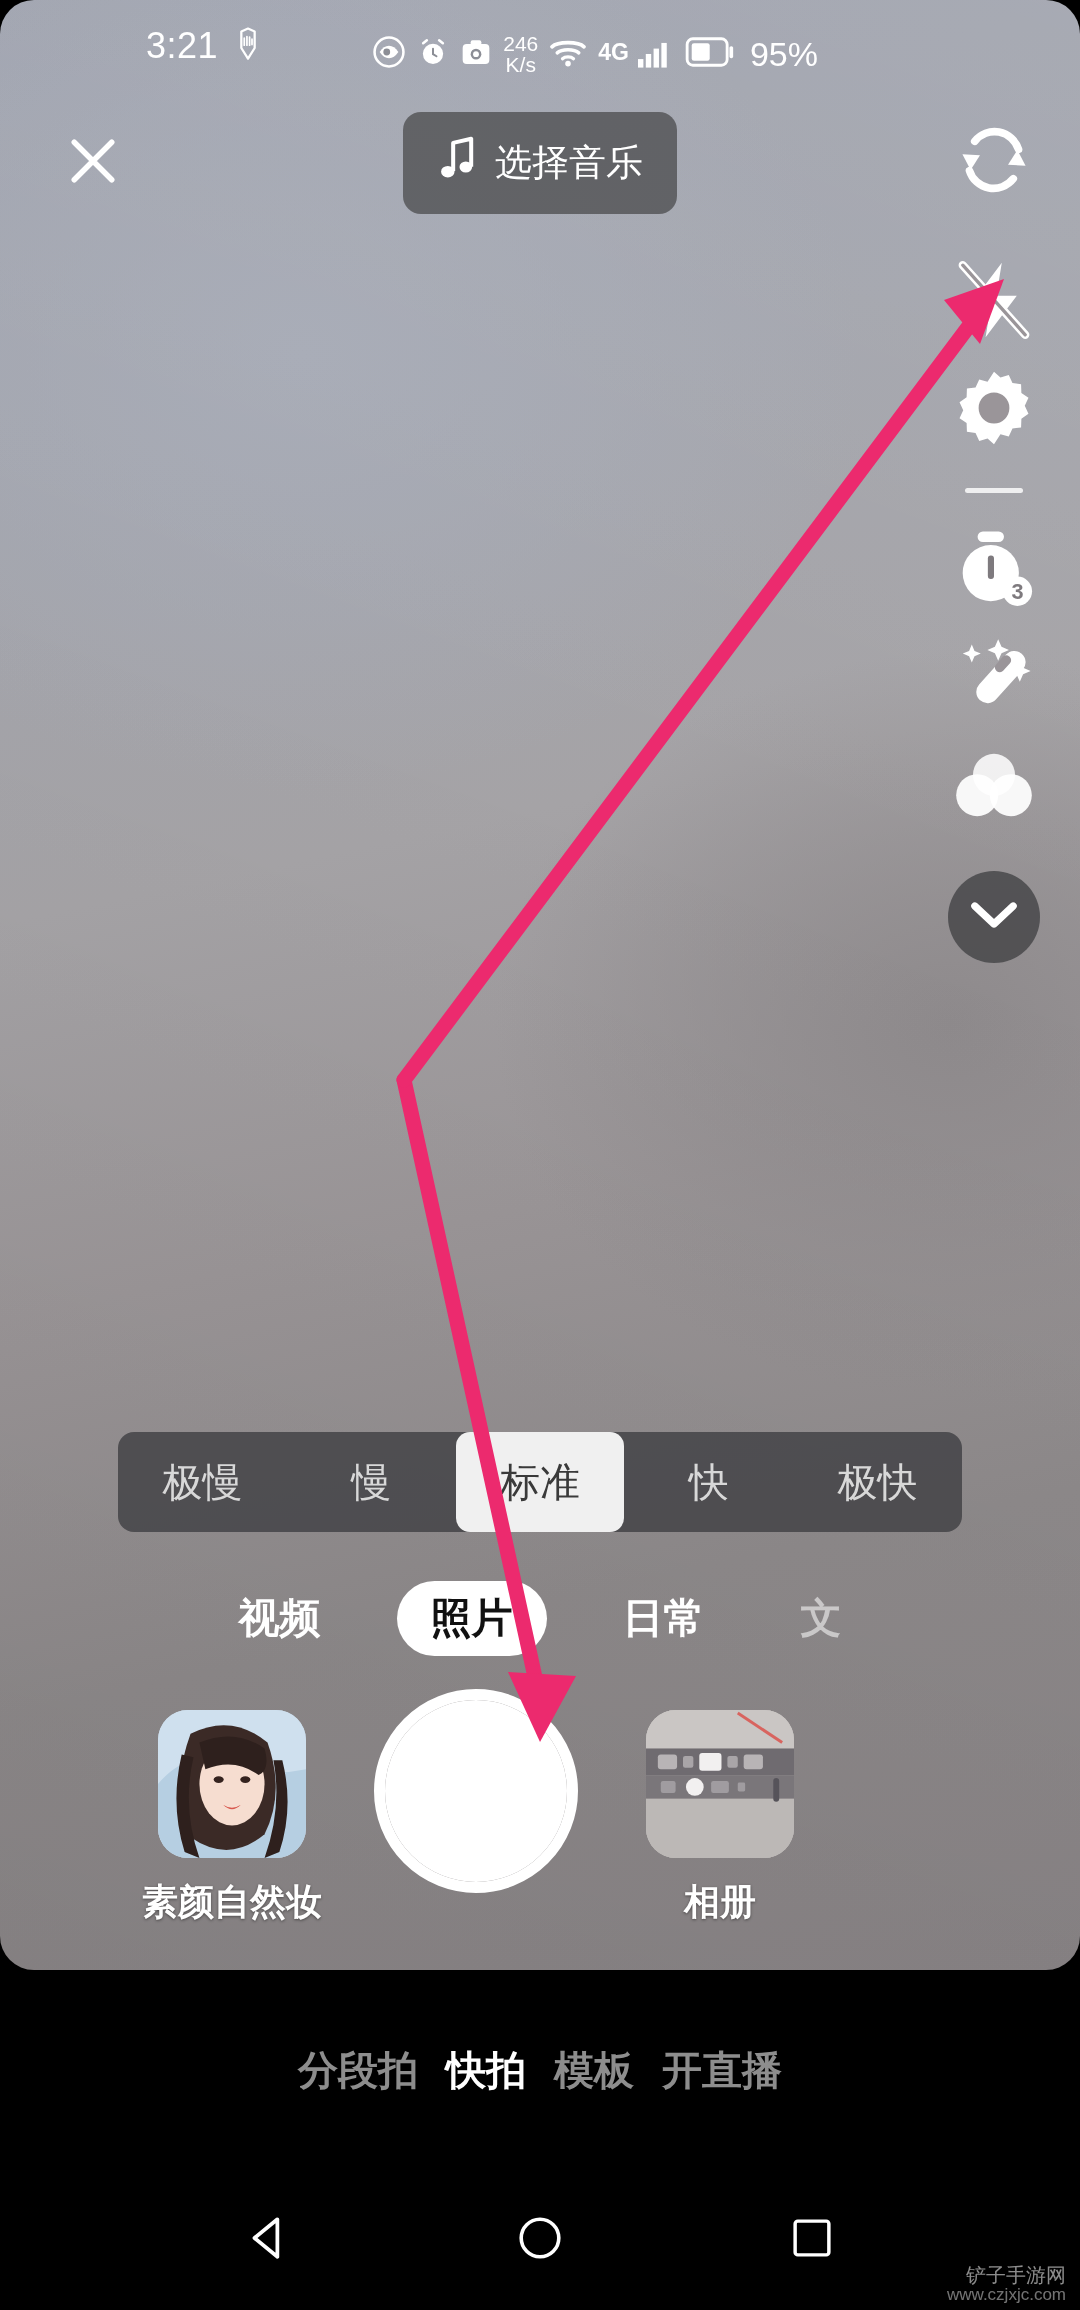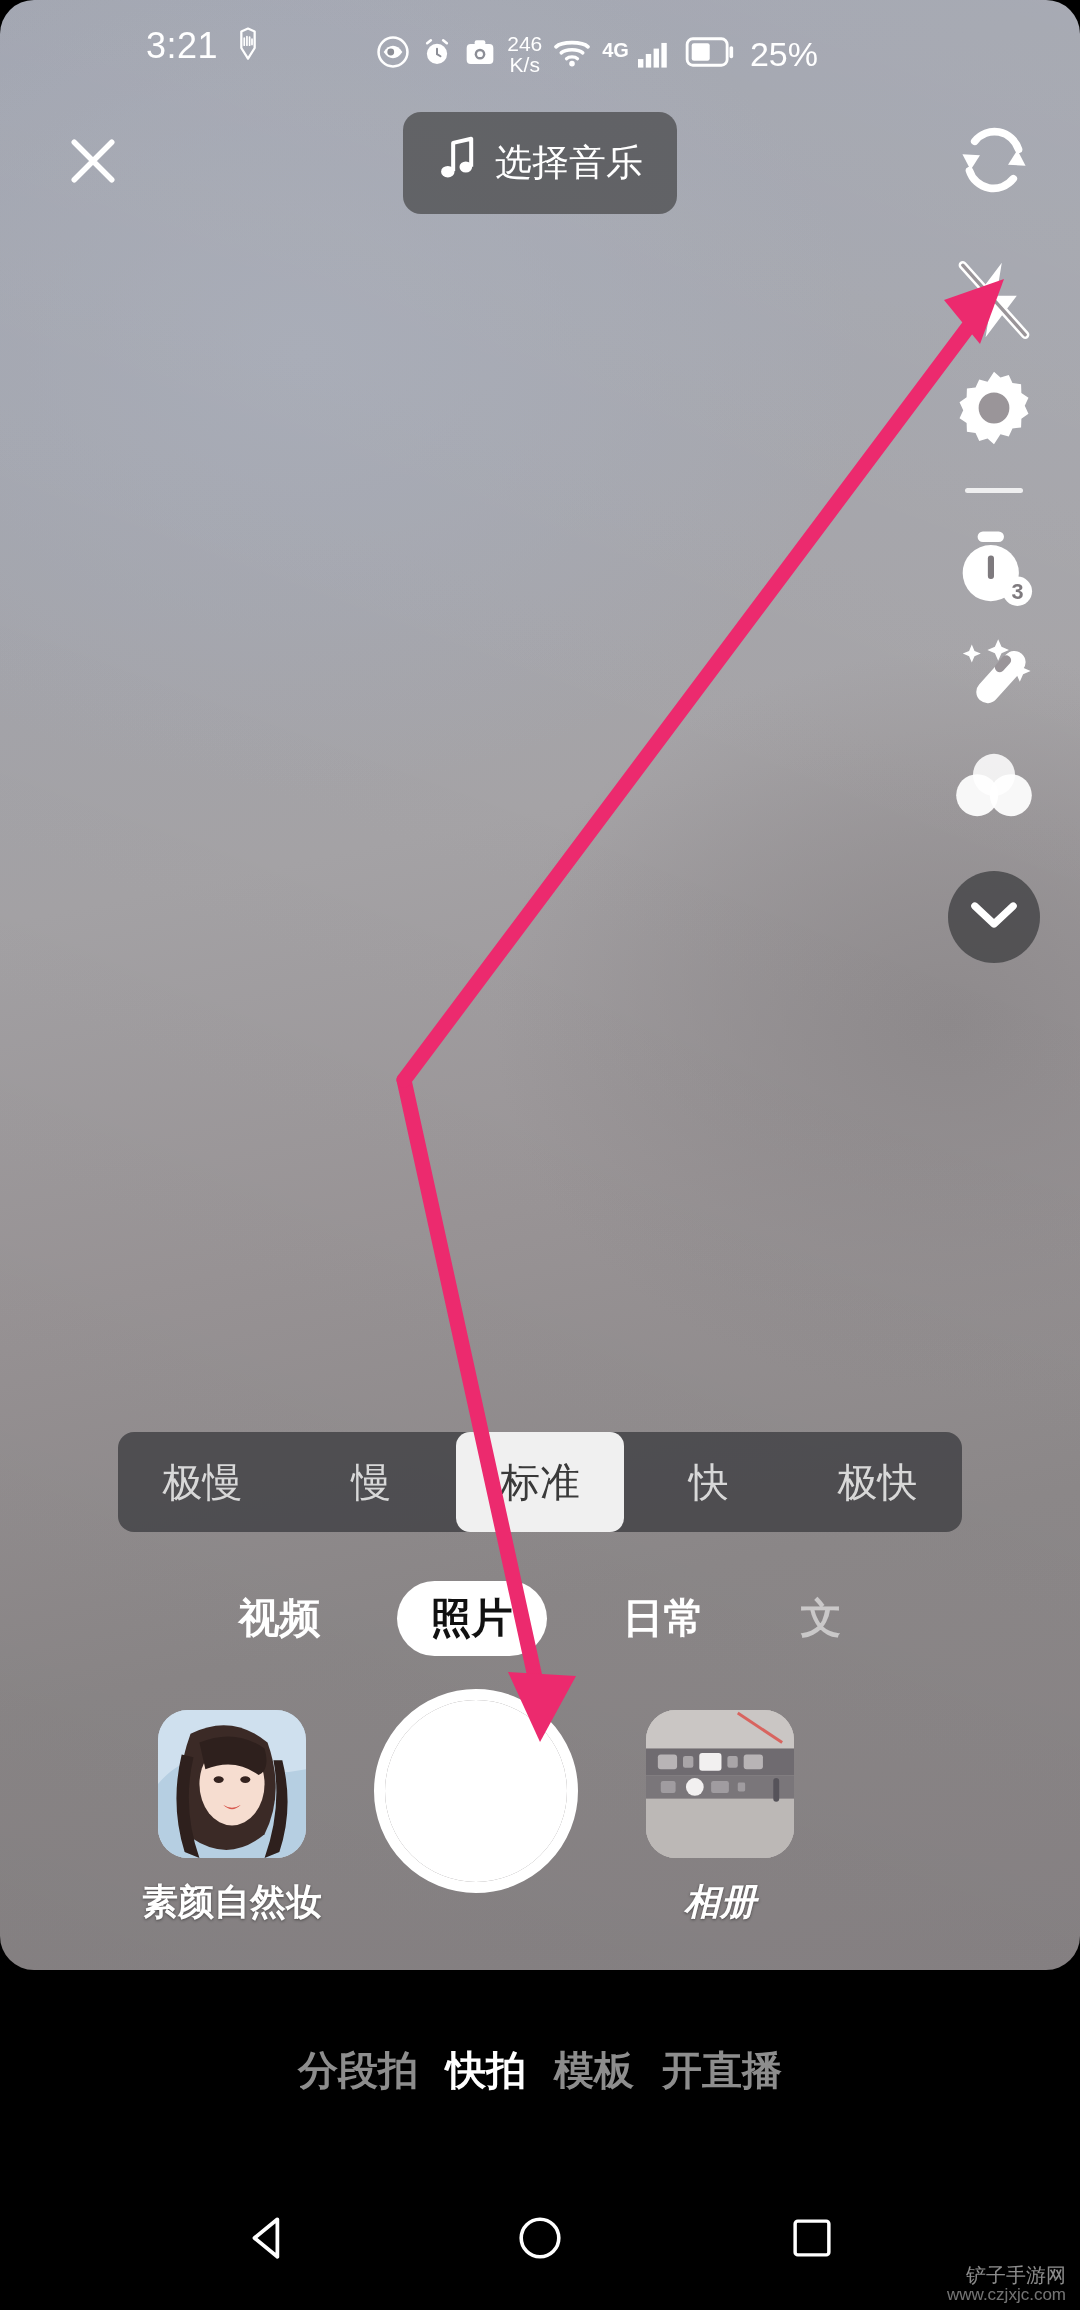--- a/index.html
+++ b/index.html
@@ -29,21 +29,21 @@
   
   #statusbar {
     position: absolute; left: 0; top: 0; width: 864px; height: 92px;
     display: flex; align-items: center; color: #fff; z-index: 30;
   }
   .sb-left { display: flex; align-items: center; gap: 14px; margin-left: 146px; }
   .sb-time { font-size: 36px; letter-spacing: .5px; font-weight: 400; }
   .sb-right { margin-left: auto; margin-right: 46px; display: flex; align-items: center; gap: 11px; margin-top: 16px; }
   .sb-speed { font-size: 21px; line-height: 21px; text-align: center; font-weight: 500; }
   .sb-batt-txt { font-size: 34px; margin-left: 4px; }
-  .sb-4g { font-size: 20px; align-self: flex-start; margin-top: 6px; margin-right: -4px; font-weight:700;}
+  .sb-4g { font-size: 23px; align-self: flex-start; margin-top: 6px; margin-right: -4px; font-weight:700;}
 
   
   #topbar { position: absolute; left: 0; top: 96px; width: 1080px; height: 140px; z-index: 25; }
   #close-btn {
     position: absolute; left: 48px; top: 22px; width: 90px; height: 90px;
     display: flex; align-items: center; justify-content: center; cursor: pointer;
   }
   #music-btn {
     position: absolute; left: 50%; transform: translateX(-50%); top: 16px;
     height: 102px; padding: 16px 34px; border-radius: 18px;
@@ -104,21 +104,21 @@
   #shutter {
     position: absolute; left: 50%; transform: translateX(-50%); top: 0;
     width: 182px; height: 182px; border-radius: 50%;
     background: #fff; border: 11px solid #fff; box-shadow: 0 0 0 9px rgba(255,255,255,0);
     cursor: pointer;
   }
   #shutter::before{
     content:""; position:absolute; inset:-22px; border-radius:50%;
     border: 11px solid #ffffff;
   }
-  .cap-right { position:absolute; right: 142px; top: 10px; width: 180px; text-align:center; cursor:pointer;font-style:italic;}
+  .cap-right { position:absolute; right: 142px; top: 10px; width: 180px; text-align:center; cursor:pointer;}
   .album-thumb {
     width: 148px; height: 148px; border-radius: 30px; margin: 0 auto; overflow: hidden;
     background: linear-gradient(150deg,#c9c6c4 0%, #b6b2b0 45%, #a8a4a3 100%);
     position: relative;
   }
 
   
   #bottom-nav {
     position: absolute; left: 0; top: 1970px; width: 1080px; height: 200px;
     background: #000; display: flex; align-items: center; justify-content: center; gap: 28px; z-index: 10;
@@ -202,21 +202,21 @@
             <rect x="17.5" y="5.6" width="3.8" height="17.4" fill="#fff"></rect>
           </svg>
       </span>
       <span>
         <svg width="50" height="30" viewBox="0 0 34 21">
             <rect x="1" y="1.2" width="28" height="18.6" rx="4" fill="none" stroke="#fff" stroke-width="2"></rect>
             <rect x="4.2" y="4.4" width="12.6" height="12.2" rx="1.6" fill="#fff"></rect>
             <rect x="30.6" y="6.4" width="2.6" height="8.4" rx="1.2" fill="#fff"></rect>
           </svg>
       </span>
-      <span class="sb-batt-txt">25%</span>
+      <span class="sb-batt-txt">95%</span>
     </div>
   </div>
 
   <div id="topbar">
     <div id="close-btn">
       <span>
         <svg width="60" height="60" viewBox="0 0 24 24">
             <path d="M4.5 4.5 L19.5 19.5 M19.5 4.5 L4.5 19.5" stroke="#fff" stroke-width="2.2" stroke-linecap="round"></path>
           </svg>
       </span>

